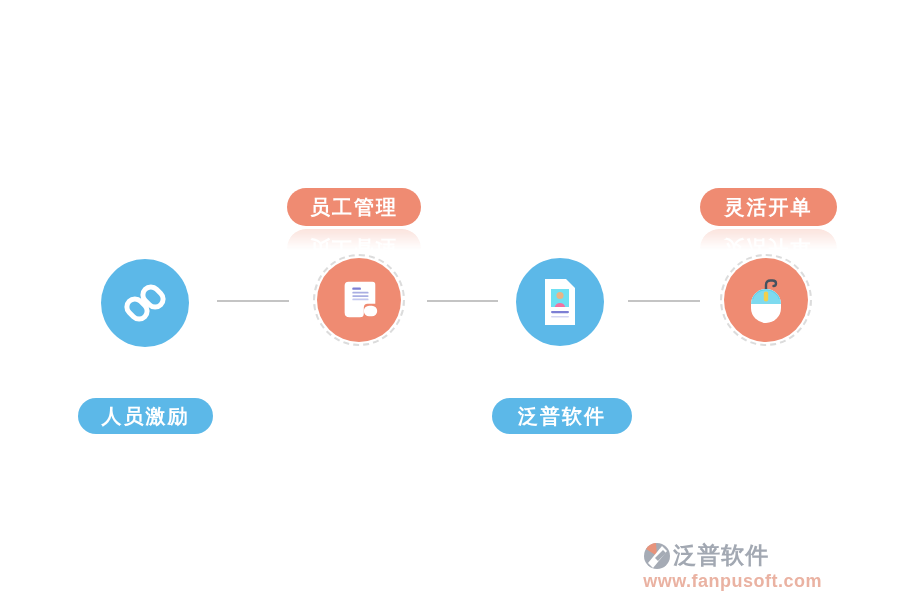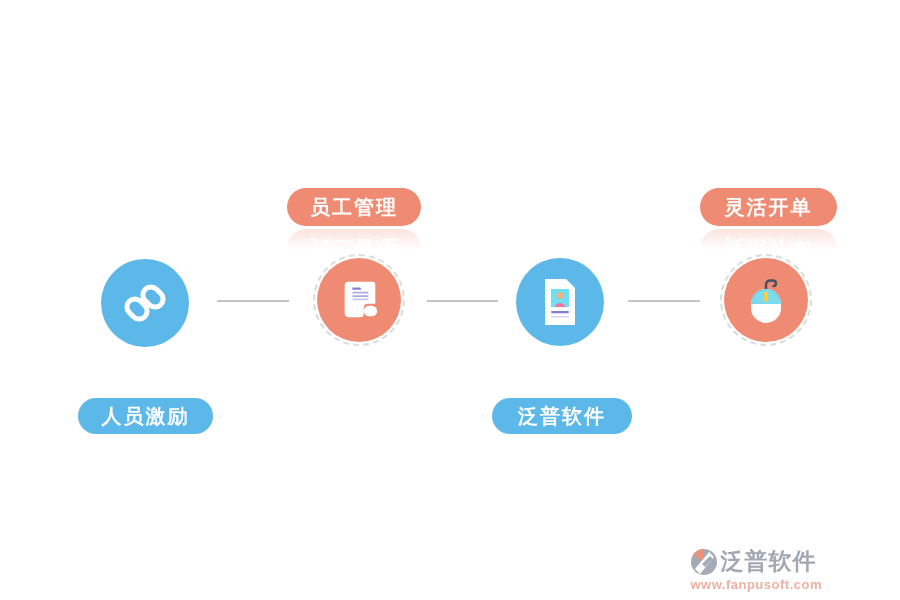--- a/index.html
+++ b/index.html
@@ -50,21 +50,21 @@
     mask-image:linear-gradient(to top, rgba(0,0,0,0.85) 0%, rgba(0,0,0,0) 55%);
     pointer-events:none;
   }
   #refl-staff   { left:287px; top:229px; width:134px; }
   #refl-billing { left:700px; top:229px; width:137px; }
 
   
   .watermark { position:absolute; right:18px; bottom:8px; text-align:center; }
   .watermark-row { display:flex; align-items:center; gap:2px; }
   .brand-name { color:#a2a8b2; font-size:23px; font-weight:bold; letter-spacing:1px; }
-  .brand-url  { color:#eab2a2; font-size:13px; font-weight:bold; margin-top:0px; letter-spacing:0.5px; }
+  .brand-url  { color:#eab2a2; font-size:18px; font-weight:bold; margin-top:0px; letter-spacing:0.5px; }
   .icon-wrap { display:flex; align-items:center; justify-content:center; }
 </style>
 </head>
 <body>
 
 <div class="canvas">
 
   <div class="connector" id="line-1"></div>
   <div class="connector" id="line-2"></div>
   <div class="connector" id="line-3"></div>

